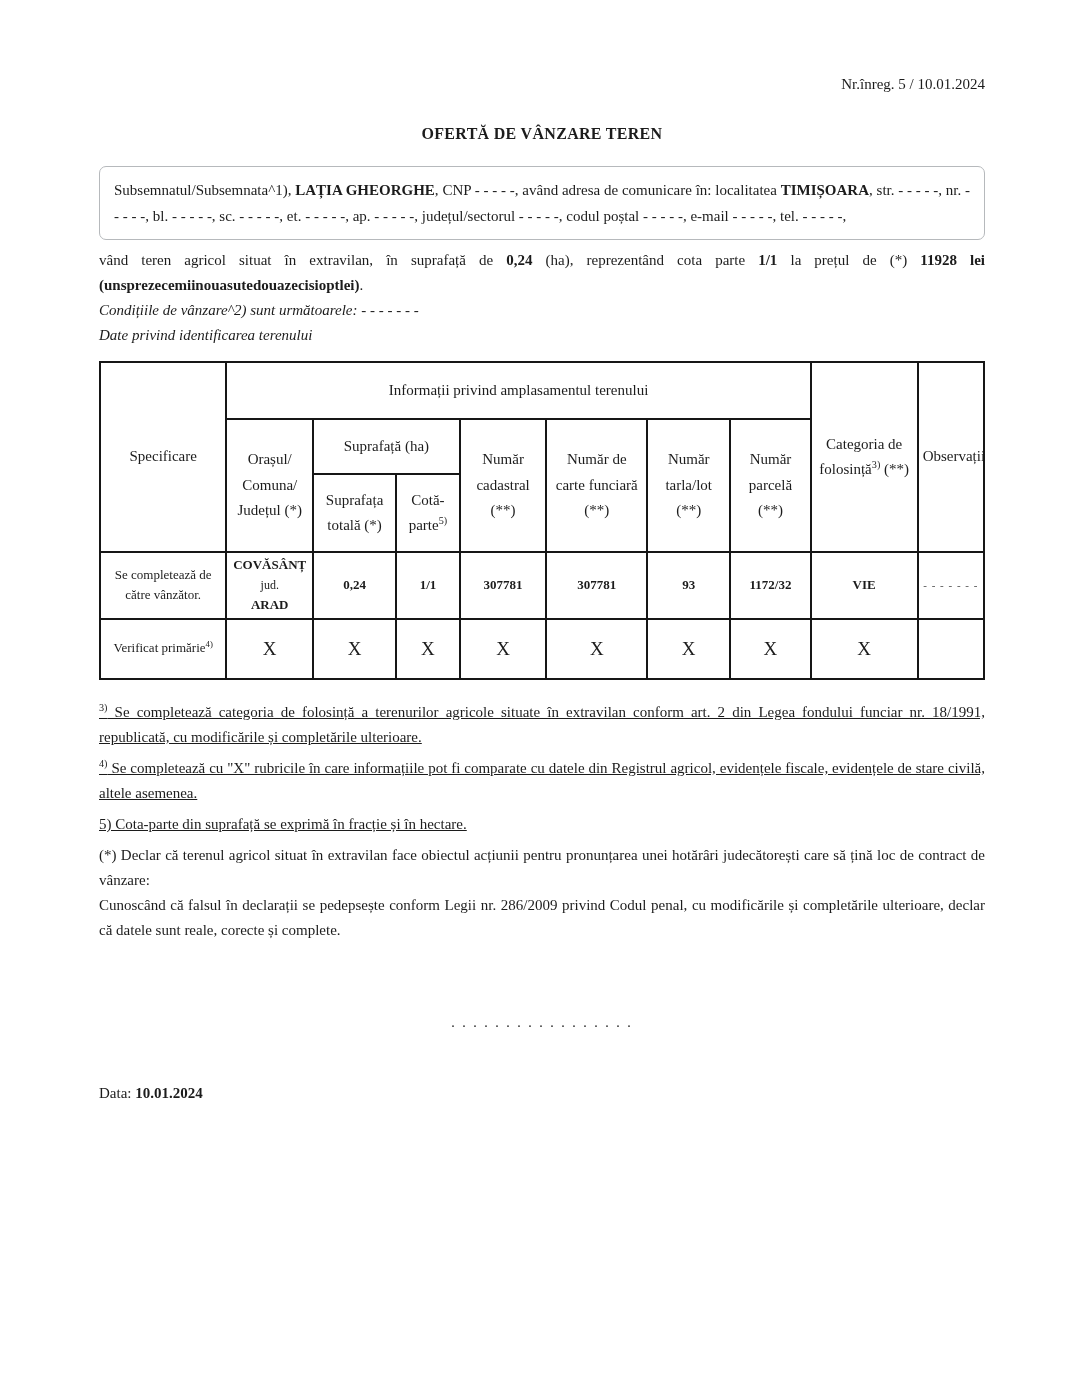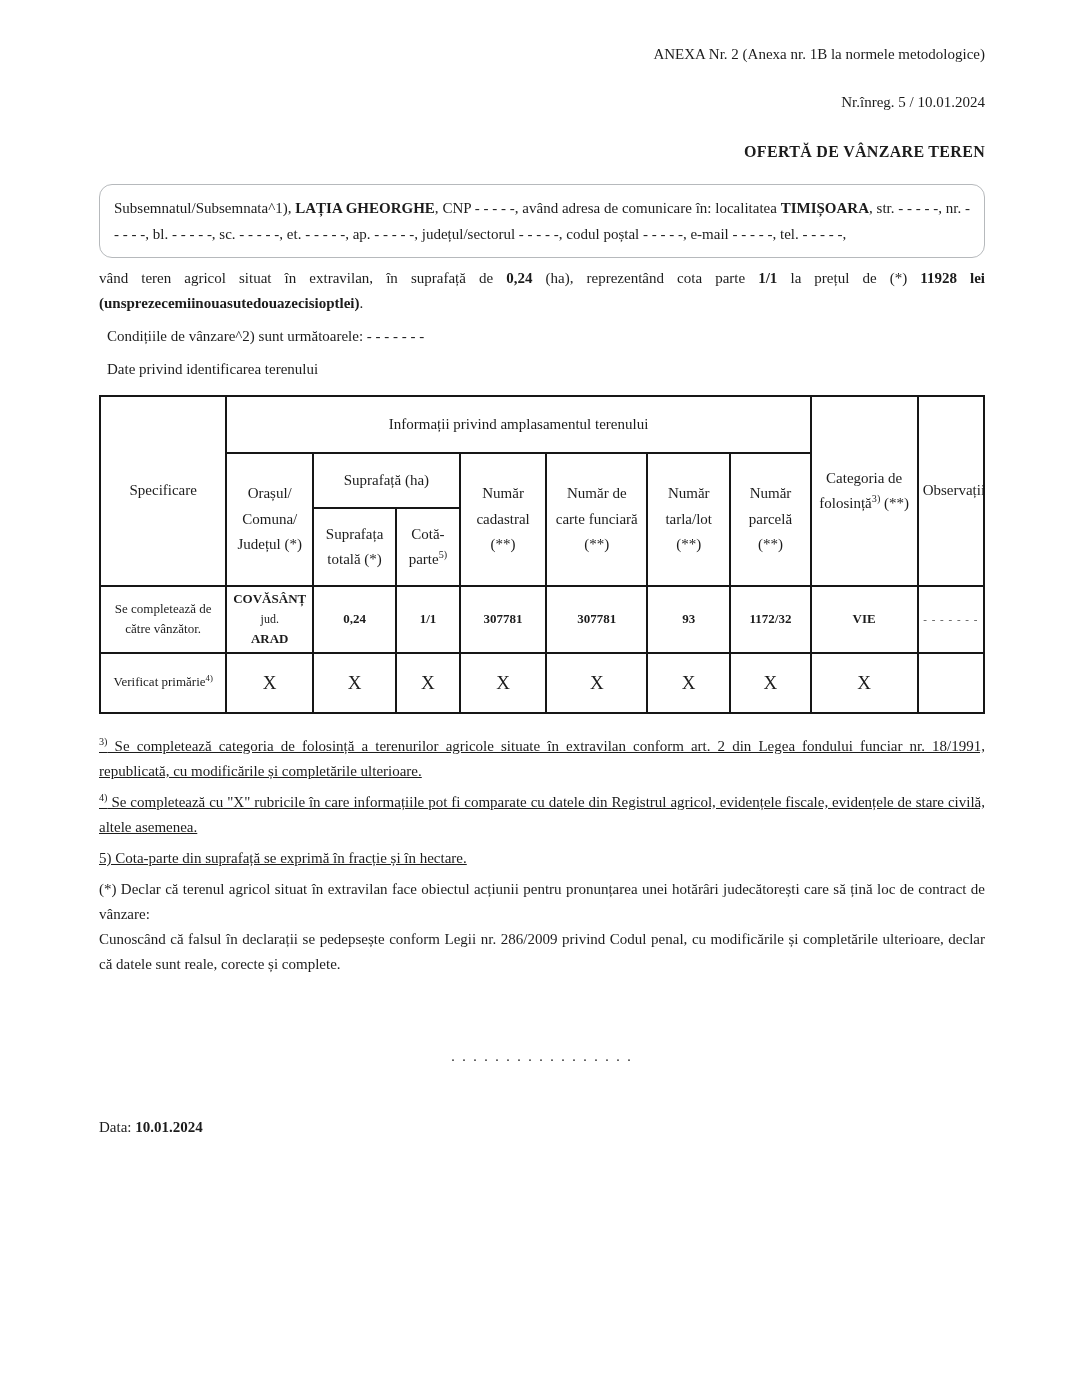--- a/index.html
+++ b/index.html
@@ -9,32 +9,32 @@
     box-sizing:border-box;
     padding:45px 97px 0 99px;
     background:#ffffff;
     font-family:"Liberation Serif", serif;
     color:#1c1c1c;
     font-size:15px;
     overflow:hidden;
   }
   .annex-line   { text-align:right; line-height:18px; }
   .reg-line     { text-align:right; margin-top:30px; line-height:18px; }
-  .doc-title    { text-align:right; font-weight:bold; font-size:16px; letter-spacing:0.3px; margin:32px 0 0 0; }
+  .doc-title    { text-align:center; font-weight:bold; font-size:16px; letter-spacing:0.3px; margin:32px 0 0 0; }
 
   .intro-box {
     margin-top:23px;
     border:1px solid #b6b9bc;
-    border-radius:13px;
+    border-radius:7px;
     padding:10px 14px;
   }
   .intro-box p { margin:0; text-align:justify; line-height:26px; }
 
   .para        { margin:8px 0 0 0; text-align:justify; line-height:25px; }
-  .plain-line  { margin:8px; line-height:25px; text-align:left; }
+  .plain-line  { margin:0; line-height:25px; text-align:left;font-style:italic; }
 
   table.land-table {
     width:100%;
     border-collapse:collapse;
     table-layout:fixed;
     margin-top:13px;
   }
   .land-table th, .land-table td {
     border:2px solid #161616;
     text-align:center;
@@ -70,21 +70,20 @@
   .sig-dots  { margin-top:72px; text-align:center; letter-spacing:2px; font-size:14px; }
 
   .date-line { margin-top:52px; line-height:20px; }
   .date-line b { font-weight:bold; }
 </style>
 </head>
 <body>
 
 <div class="page">
 
-  <div class="annex-line">ANEXA Nr. 2 (Anexa nr. 1B la normele metodologice)</div>
   <div class="reg-line">Nr.înreg. 5 / 10.01.2024</div>
   <div class="doc-title">OFERTĂ DE VÂNZARE TEREN</div>
 
   <div class="intro-box">
     <p><span>Subsemnatul/Subsemnata^1), </span><b>LAȚIA GHEORGHE</b><span>, CNP - - - - -, având adresa de comunicare în: localitatea </span><b>TIMIȘOARA</b><span>, str. - - - - -, nr. - - - - -, bl. - - - - -, sc. - - - - -, et. - - - - -, ap. - - - - -, județul/sectorul - - - - -, codul poștal - - - - -, e-mail - - - - -, tel. - - - - -,</span></p>
   </div>
 
   <p class="para"><span>vând teren agricol situat în extravilan, în suprafață de </span><b>0,24</b><span> (ha), reprezentând cota parte </span><b>1/1</b><span> la prețul de (*) </span><b>11928 lei</b><span> </span><b>(unsprezecemiinouasutedouazecisioptlei)</b><span>.</span></p>
 
   <p class="plain-line">Condițiile de vânzare^2) sunt următoarele: - - - - - - -</p>

